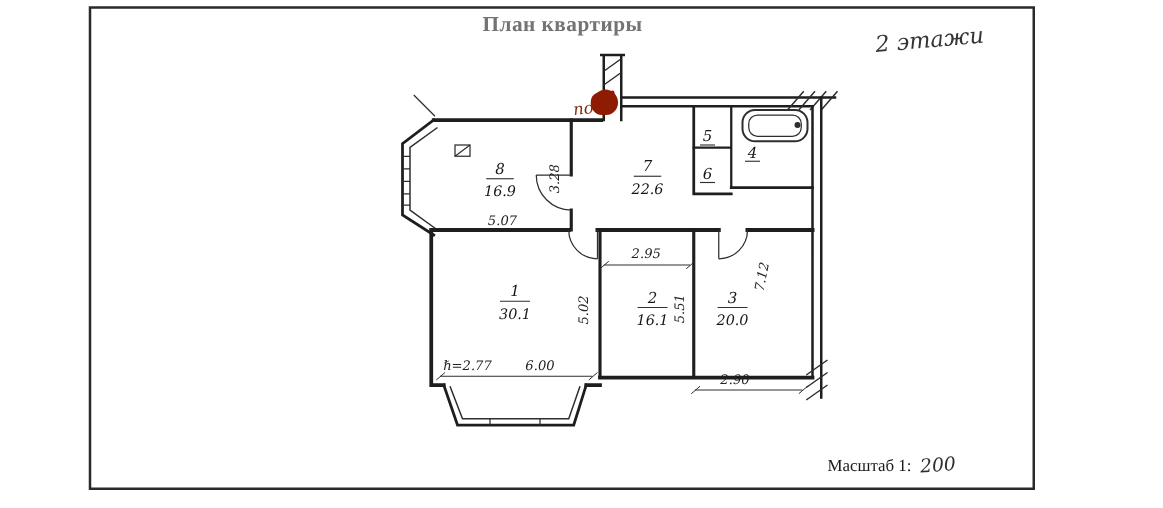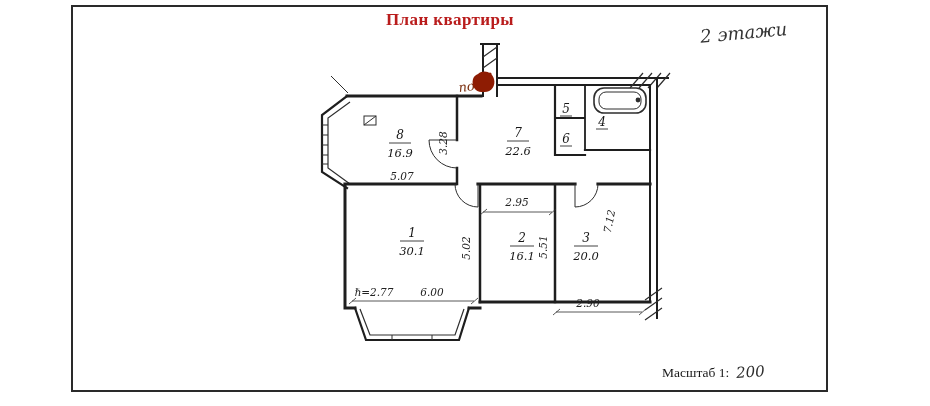--- a/index.html
+++ b/index.html
@@ -1,20 +1,20 @@
 <!DOCTYPE html>
 <html><head>
 <meta charset="utf-8">
 <style>
   html,body{margin:0;padding:0;background:#ffffff;}
   #page{position:relative;width:930px;height:406px;background:#ffffff;overflow:hidden;
         font-family:"Liberation Serif","DejaVu Serif",serif;color:#1d1d1d;}
   #frame{position:absolute;left:71px;top:5px;width:753px;height:383px;border:2px solid #2a2a2a;}
   #title{position:absolute;left:72px;top:10px;width:756px;text-align:center;
-         font-weight:bold;font-size:17px;letter-spacing:.4px;color:#b91c1c;}
+         font-weight:bold;font-size:17px;letter-spacing:.4px;color:#737373;}
   #floor-note{position:absolute;left:700px;top:20px;width:130px;font-style:italic;
               font-size:18px;color:#343434;transform:rotate(-5deg);
               font-family:"DejaVu Serif",serif;}
   #scale-line{position:absolute;left:662px;top:363px;font-size:13.5px;color:#191919;white-space:nowrap;}
   #scale-line .val{display:inline-block;font-style:italic;font-size:15px;color:#2d2d2d;
                    margin-left:7px;transform:rotate(-4deg);font-family:"DejaVu Serif",serif;}
   svg{position:absolute;left:0;top:0;}
   .w{stroke:#1e1e1e;fill:none;stroke-linecap:square;}
   .thin{stroke:#2e2e2e;fill:none;}
   .lbl{font-family:"DejaVu Serif",serif;font-style:italic;font-size:12px;fill:#161616;text-anchor:middle;}

